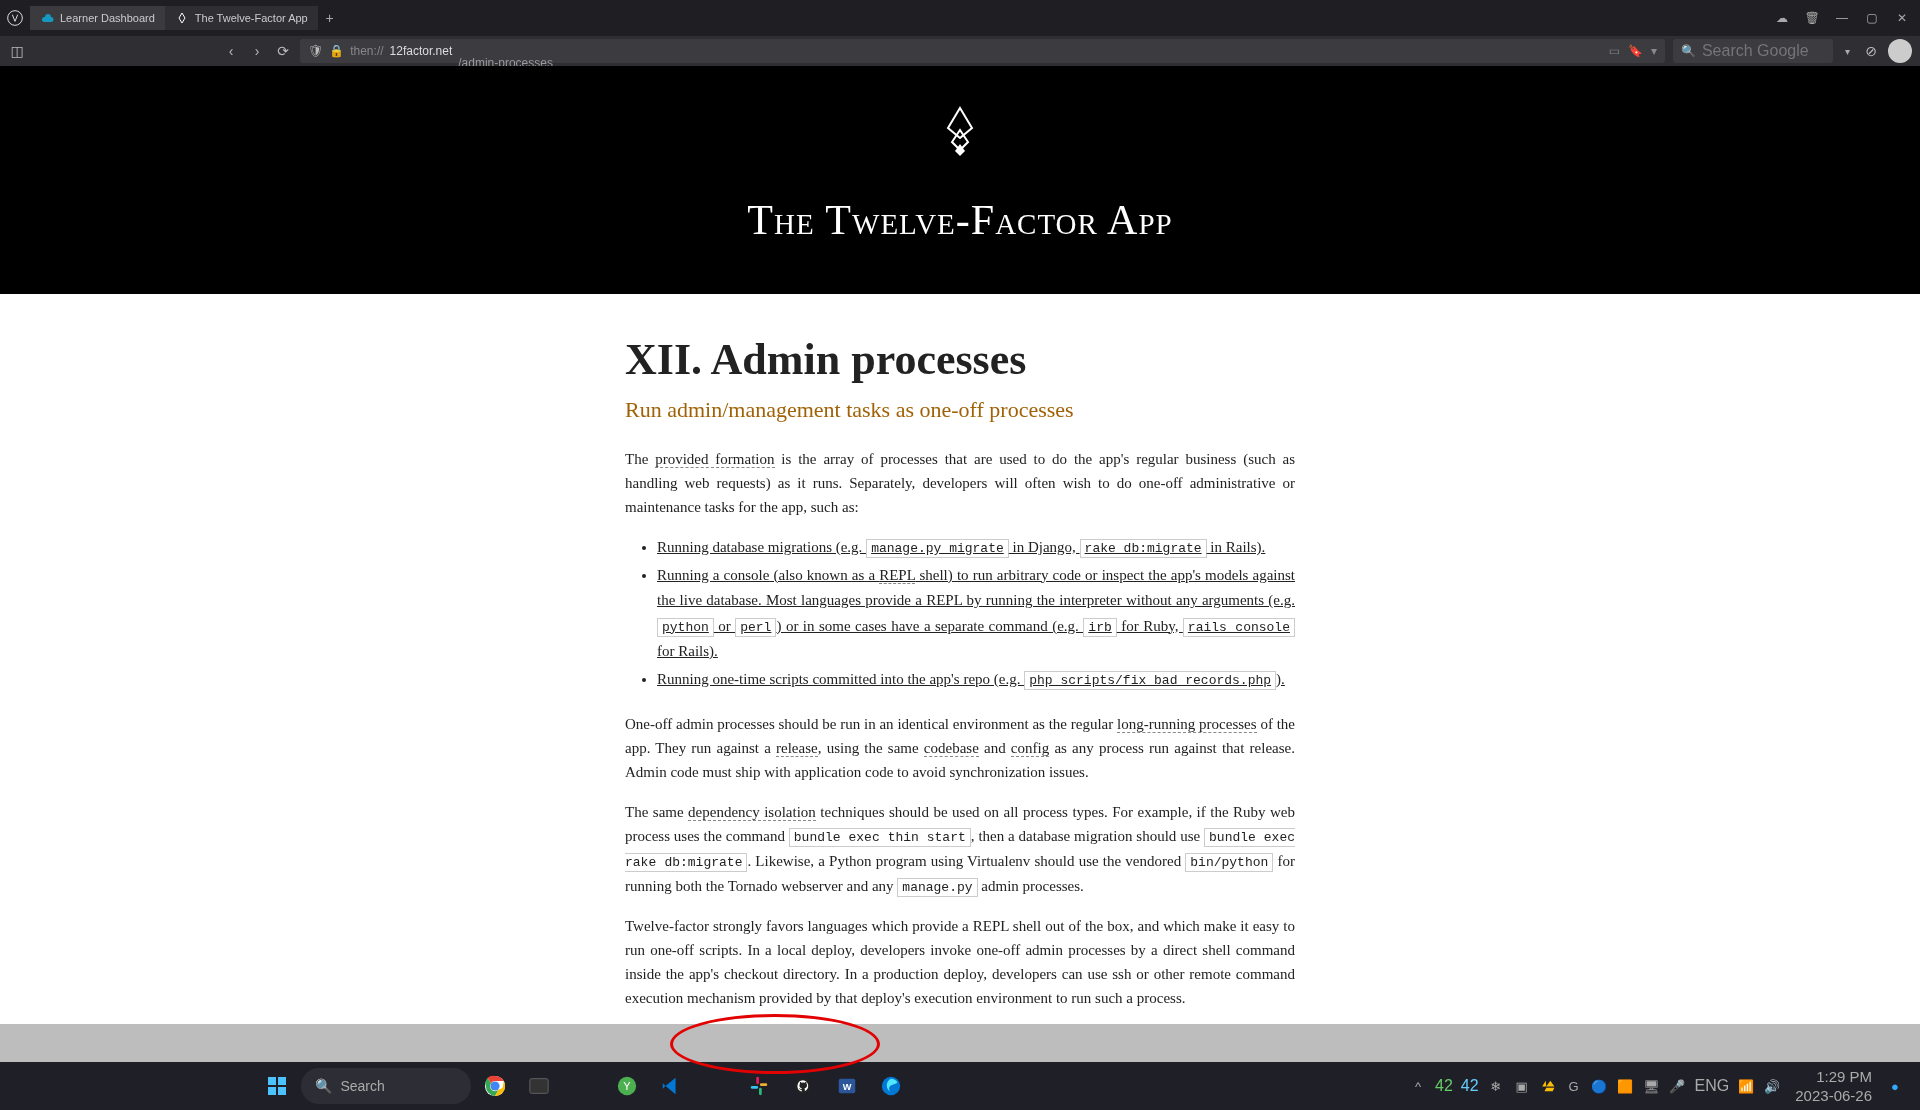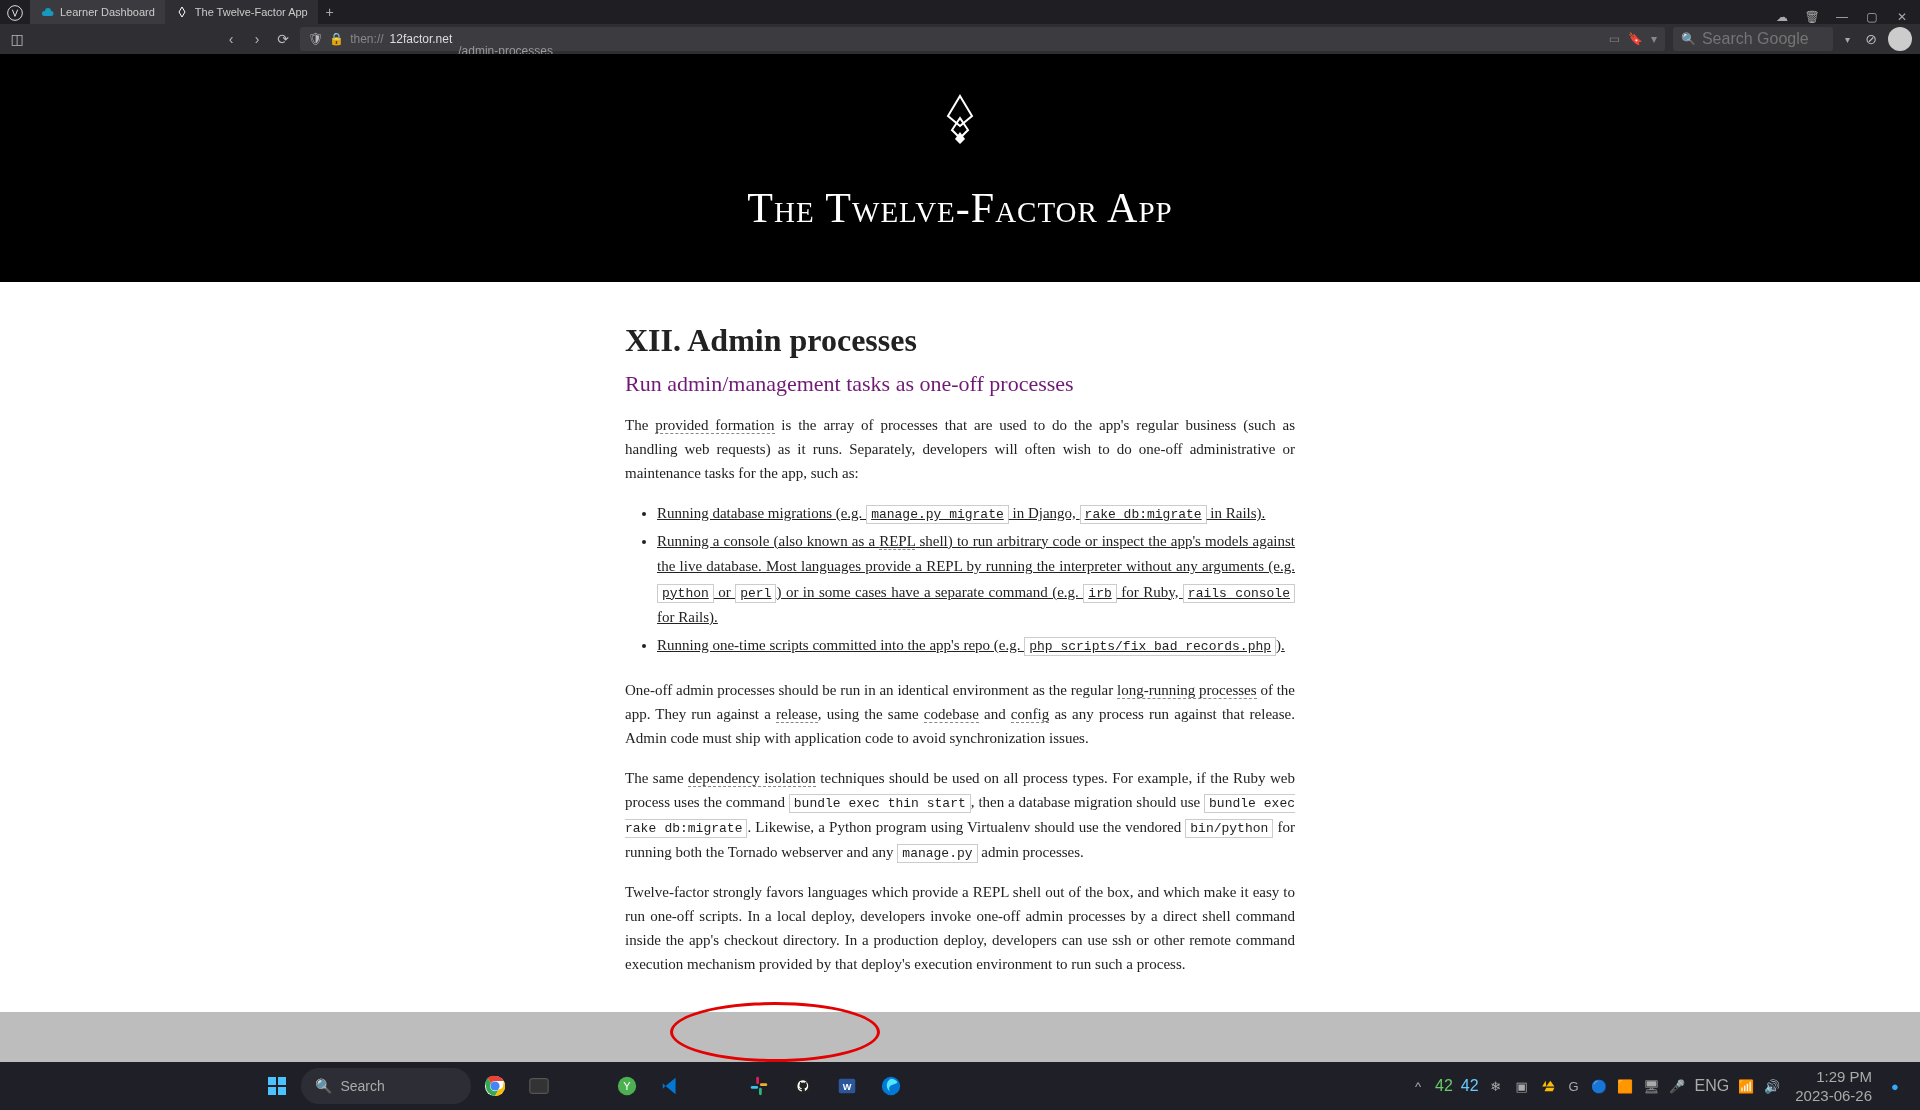--- a/index.html
+++ b/index.html
@@ -1,20 +1,20 @@
 <!DOCTYPE html>
 <html><head>
   <meta charset="utf-8">
   <style>
     * { margin: 0; padding: 0; box-sizing: border-box; }
     body { font-family: -apple-system, BlinkMacSystemFont, 'Segoe UI', sans-serif; background: #2b2b2b; overflow: hidden; height: 100vh; }
     
     
     .browser-chrome { background: #2e2e33; }
-    .tab-bar { display: flex; align-items: flex-end; height: 24px; background: #1f1f23; }
+    .tab-bar { display: flex; align-items: center; height: 36px; background: #1f1f23; }
     .vivaldi-logo { width: 22px; height: 22px; margin: 0 4px; display: flex; align-items: center; justify-content: center; }
     .vivaldi-logo svg { width: 16px; height: 16px; }
     .tab { display: flex; align-items: center; padding: 0 10px; height: 24px; color: #ccc; font-size: 11px; gap: 6px; }
     .tab.active { background: #2e2e33; }
     .tab.inactive { background: #3a3a3f; }
     .tab-favicon { width: 14px; height: 14px; display: flex; align-items: center; justify-content: center; }
     .new-tab-btn { width: 24px; height: 24px; color: #aaa; display: flex; align-items: center; justify-content: center; font-size: 14px; }
     .window-controls { margin-left: auto; display: flex; gap: 10px; padding: 0 8px; color: #aaa; }
     .window-controls span { width: 20px; text-align: center; cursor: pointer; font-size: 12px; }
     
@@ -35,22 +35,22 @@
     .page-container { background: #fff; height: calc(100vh - 54px - 48px); overflow-y: auto; position: relative; }
     .page-container::-webkit-scrollbar { width: 14px; }
     .page-container::-webkit-scrollbar-track { background: #f0f0f0; }
     .page-container::-webkit-scrollbar-thumb { background: #c0c0c0; border-radius: 7px; border: 3px solid #f0f0f0; }
     
     .hero { background: #000; color: #fff; text-align: center; padding: 40px 0 50px; }
     .hero-logo { margin: 0 auto 30px; }
     .hero-title { font-family: Georgia, 'Times New Roman', serif; font-variant: small-caps; font-size: 42px; font-weight: normal; letter-spacing: 1px; }
     
     .content { max-width: 670px; margin: 40px auto 60px; color: #222; font-family: Georgia, 'Times New Roman', serif; }
-    .content h2 { font-size: 32px; font-weight: bold; margin-bottom: 12px; font-family: Georgia, serif; }
-    .subtitle { font-size: 22px; color: #701a75; margin-bottom: 16px; font-family: Georgia, serif; }
+    .content h2 { font-size: 44px; font-weight: bold; margin-bottom: 12px; font-family: Georgia, serif; }
+    .subtitle { font-size: 22px; color: #a16207; margin-bottom: 24px; font-family: Georgia, serif; }
     .content p { font-size: 15px; line-height: 1.6; margin-bottom: 16px; text-align: justify; }
     .content ul { margin: 0 0 20px 32px; }
     .content li { font-size: 15px; line-height: 1.7; text-align: justify; margin-bottom: 2px; text-decoration: underline; }
     .dashed-link { border-bottom: 1px dashed #888; cursor: pointer; }
     code { font-family: 'Courier New', monospace; background: #fff; border: 1px solid #ccc; padding: 1px 4px; font-size: 13px; }
     
     
     .taskbar { position: fixed; bottom: 0; left: 0; right: 0; height: 48px; background: #1f1f28; display: flex; align-items: center; padding: 0 8px; z-index: 100; }
     .taskbar-left { display: flex; align-items: center; gap: 2px; }
     .start-btn { width: 40px; height: 40px; display: flex; align-items: center; justify-content: center; }

